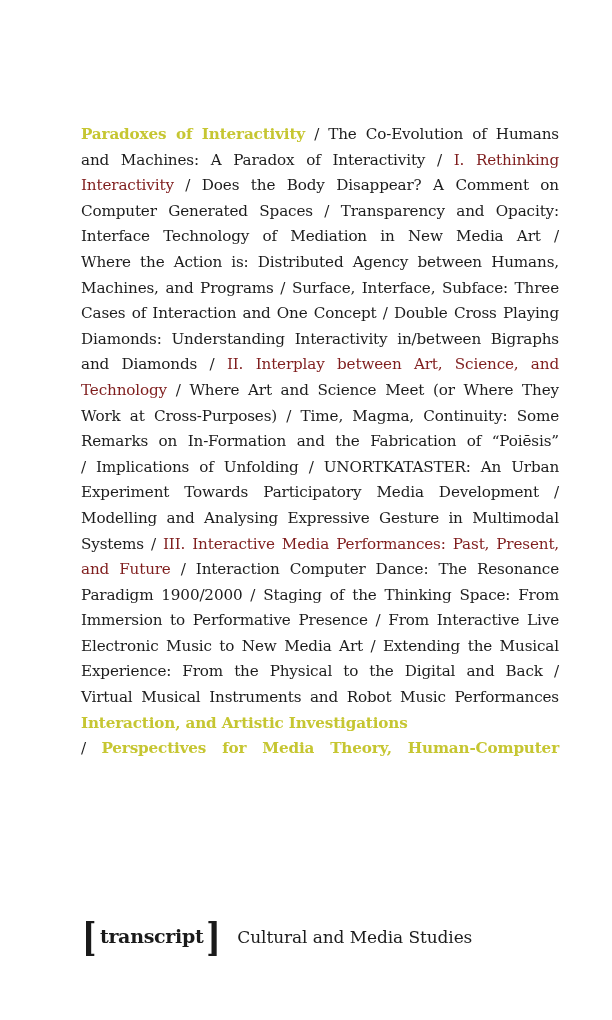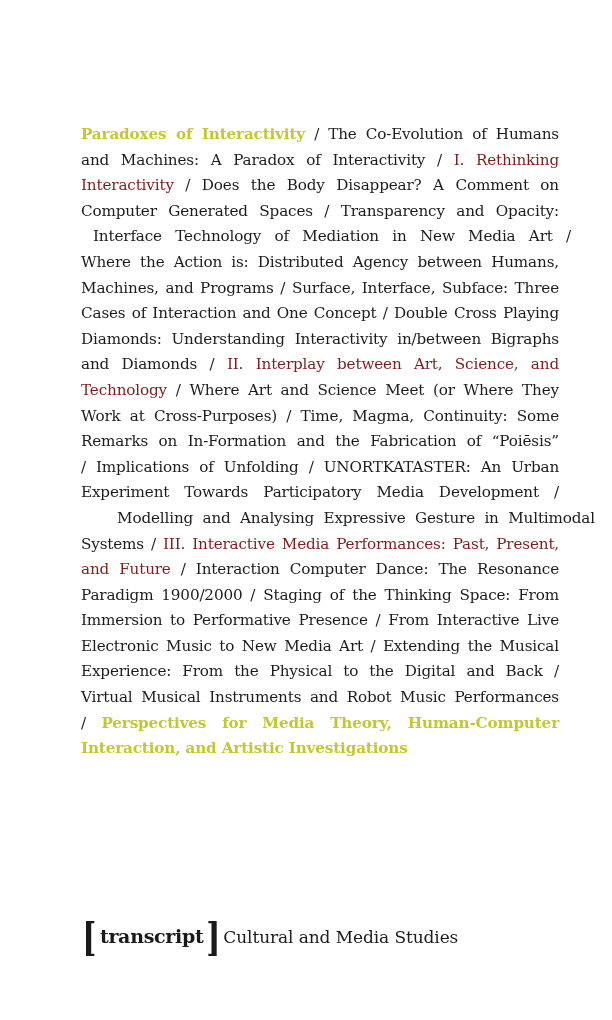--- a/index.html
+++ b/index.html
@@ -60,55 +60,56 @@
     .logo-word {
       font-family: "DejaVu Serif", serif;
       font-weight: bold;
       font-size: 19px;
       letter-spacing: -0.3px;
       margin: 0 1px;
       position: relative;
       top: -1px;
     }
     .series {
+      margin-left: 14px;
       font-family: "DejaVu Serif", serif;
       font-size: 17px;
       color: #1c1c1c;
       letter-spacing: -0.1px;
     }
   </style>
 </head>
 <body>
 
 <div class="toc" id="toc">
     <div class="line" style="word-spacing: 4.42px; display: block; width: 478px; text-align: left; text-align-last: left;"><span class="acc-b">Paradoxes of Interactivity</span><span class=""> / The Co-Evolution of Humans</span></div>
     <div class="line" style="word-spacing: 7.06px; display: block; width: 478px; text-align: left; text-align-last: left;"><span class="">and Machines: A Paradox of Interactivity / </span><span class="acc">I. Rethinking</span></div>
     <div class="line" style="word-spacing: 6.84px; display: block; width: 478px; text-align: left; text-align-last: left;"><span class="acc">Interactivity</span><span class=""> / Does the Body Disappear? A Comment on</span></div>
     <div class="line" style="word-spacing: 6.75px; display: block; width: 478px; text-align: left; text-align-last: left;"><span class="">Computer Generated Spaces / Transparency and Opacity:</span></div>
-    <div class="line" style="word-spacing: 8.63px; display: block; width: 478px; text-align: left; text-align-last: left; margin-left: 12px;"><span class="">Interface Technology of Mediation in New Media Art /</span></div>
+    <div class="line" style="word-spacing: 8.63px; display: block; width: 478px; text-align: left; text-align-last: left;"><span class="">Interface Technology of Mediation in New Media Art /</span></div>
     <div class="line" style="word-spacing: 4.49px; display: block; width: 478px; text-align: left; text-align-last: left;"><span class="">Where the Action is: Distributed Agency between Humans,</span></div>
     <div class="line" style="word-spacing: 1.92px; display: block; width: 478px; text-align: left; text-align-last: left;"><span class="">Machines, and Programs / Surface, Interface, Subface: Three</span></div>
     <div class="line" style="word-spacing: 1.52px; display: block; width: 478px; text-align: left; text-align-last: left;"><span class="">Cases of Interaction and One Concept / Double Cross Playing</span></div>
     <div class="line" style="word-spacing: 5.09px; display: block; width: 478px; text-align: left; text-align-last: left;"><span class="">Diamonds: Understanding Interactivity in/between Bigraphs</span></div>
     <div class="line" style="word-spacing: 7.69px; display: block; width: 478px; text-align: left; text-align-last: left;"><span class="">and Diamonds / </span><span class="acc">II. Interplay between Art, Science, and</span></div>
     <div class="line" style="word-spacing: 4.05px; display: block; width: 478px; text-align: left; text-align-last: left;"><span class="acc">Technology</span><span class=""> / Where Art and Science Meet (or Where They</span></div>
     <div class="line" style="word-spacing: 4.59px; display: block; width: 478px; text-align: left; text-align-last: left;"><span class="">Work at Cross-Purposes) / Time, Magma, Continuity: Some</span></div>
     <div class="line" style="word-spacing: 5.79px; display: block; width: 478px; text-align: left; text-align-last: left;"><span class="">Remarks on In-Formation and the Fabrication of “Poiēsis”</span></div>
     <div class="line" style="word-spacing: 5.33px; display: block; width: 478px; text-align: right; text-align-last: left;"><span class="">/ Implications of Unfolding / UNORTKATASTER: An Urban</span></div>
     <div class="line" style="word-spacing: 10.38px; display: block; width: 478px; text-align: left; text-align-last: left;"><span class="">Experiment Towards Participatory Media Development /</span></div>
-    <div class="line" style="word-spacing: 4.72px; display: block; width: 478px; text-align: center; text-align-last: left; margin-left: 36px;"><span class="">Modelling and Analysing Expressive Gesture in Multimodal</span></div>
+    <div class="line" style="word-spacing: 4.72px; display: block; width: 478px; text-align: center; text-align-last: left;"><span class="">Modelling and Analysing Expressive Gesture in Multimodal</span></div>
     <div class="line" style="word-spacing: 2.32px; display: block; width: 478px; text-align: left; text-align-last: left;"><span class="">Systems / </span><span class="acc">III. Interactive Media Performances: Past, Present,</span></div>
     <div class="line" style="word-spacing: 5.37px; display: block; width: 478px; text-align: left; text-align-last: left;"><span class="acc">and Future</span><span class=""> / Interaction Computer Dance: The Resonance</span></div>
     <div class="line" style="word-spacing: 3.26px; display: block; width: 478px; text-align: left; text-align-last: left;"><span class="">Paradigm 1900/2000 / Staging of the Thinking Space: From</span></div>
     <div class="line" style="word-spacing: 3.07px; display: block; width: 478px; text-align: left; text-align-last: left;"><span class="">Immersion to Performative Presence / From Interactive Live</span></div>
     <div class="line" style="word-spacing: 2.83px; display: block; width: 478px; text-align: left; text-align-last: left;"><span class="">Electronic Music to New Media Art / Extending the Musical</span></div>
     <div class="line" style="word-spacing: 6.41px; display: block; width: 478px; text-align: left; text-align-last: left;"><span class="">Experience: From the Physical to the Digital and Back /</span></div>
     <div class="line" style="word-spacing: 3.95px; display: block; width: 478px; text-align: left; text-align-last: left;"><span class="">Virtual Musical Instruments and Robot Music Performances</span></div>
+    <div class="line last"><span class="acc-b">Interaction, and Artistic Investigations</span></div>
     <div class="line" style="word-spacing: 10.78px; display: block; width: 478px; text-align: left; text-align-last: left;"><span class="">/ </span><span class="acc-b">Perspectives for Media Theory, Human-Computer</span></div>
-    <div class="line last"><span class="acc-b">Interaction, and Artistic Investigations</span></div>
   </div>
 
 <div class="footer">
   <div class="logo">
     <span class="bracket">[</span>
     <span class="logo-word">transcript</span>
     <span class="bracket">]</span>
   </div>
   <span class="series">Cultural and Media Studies</span>
 </div>

